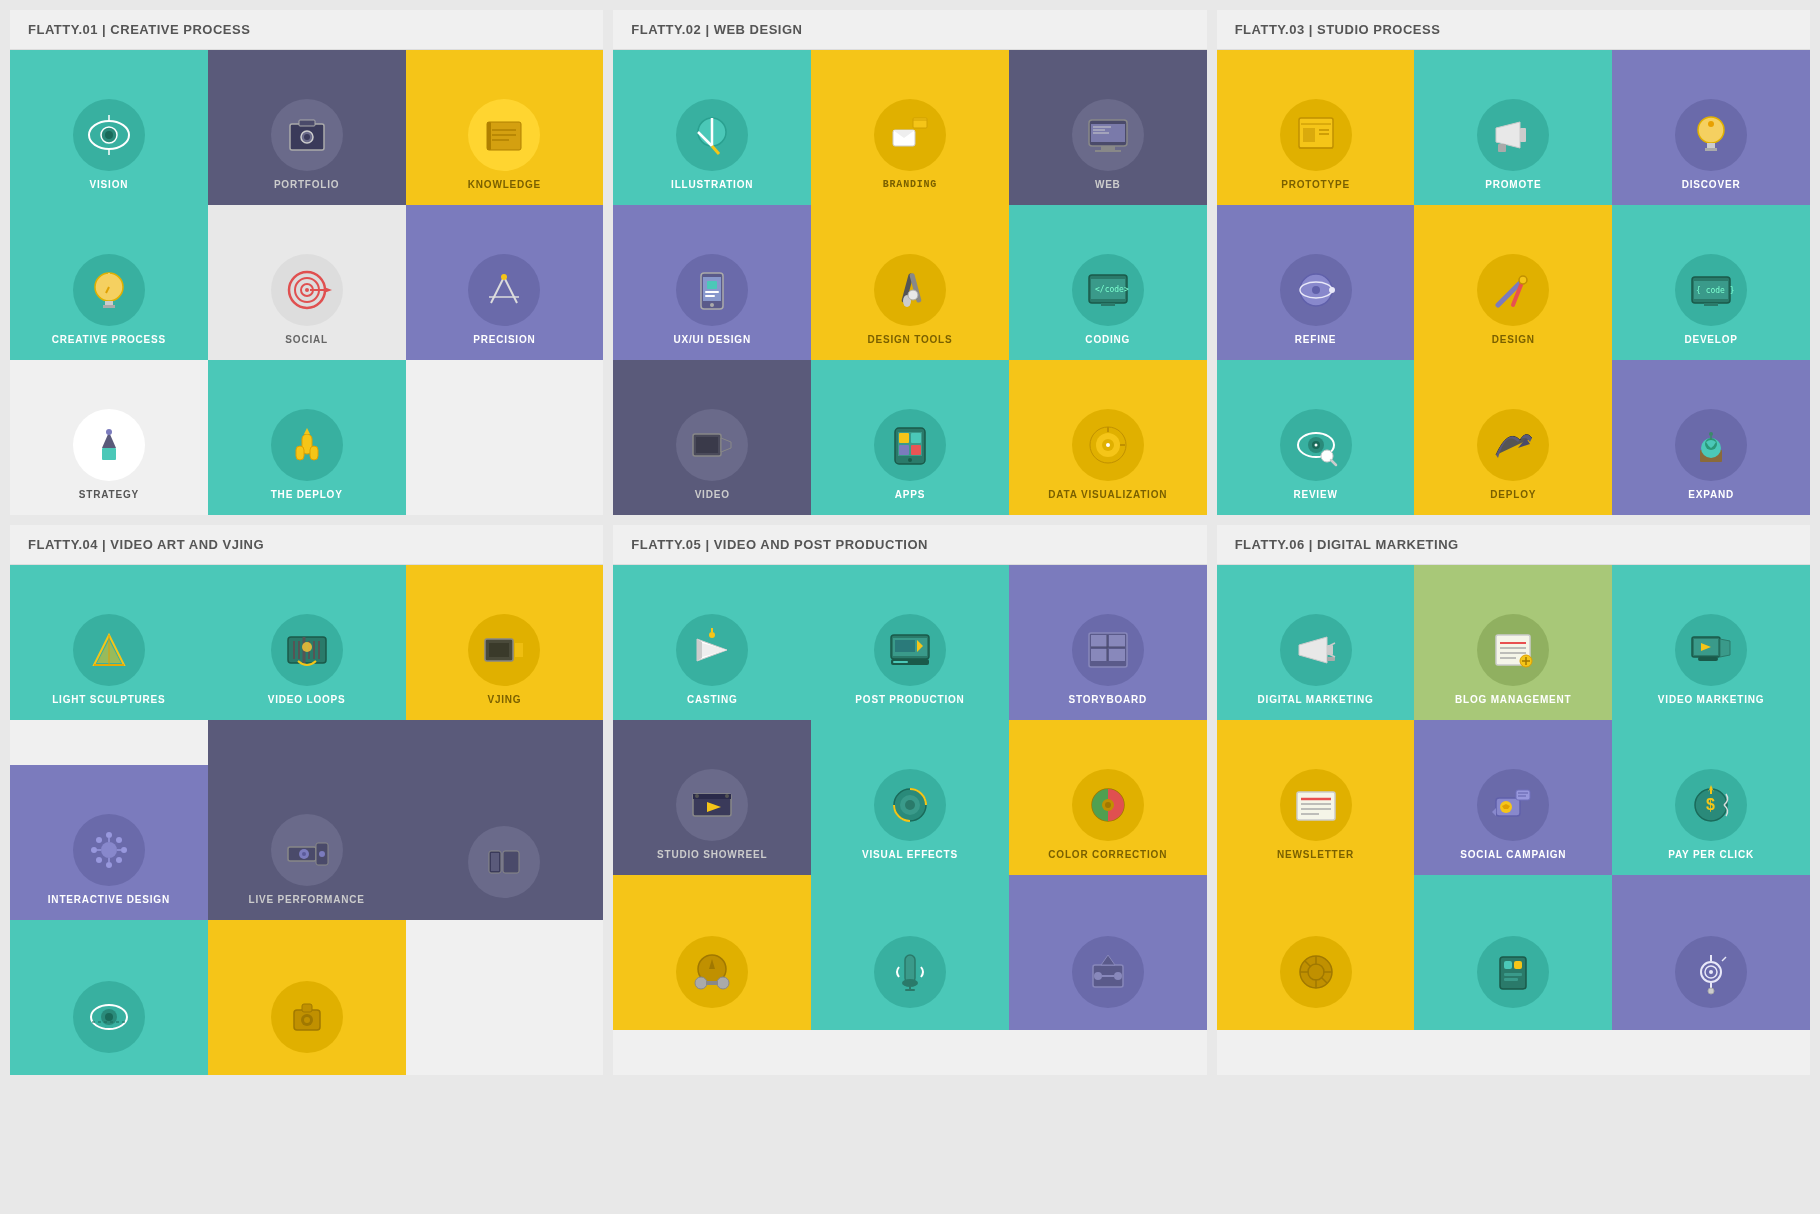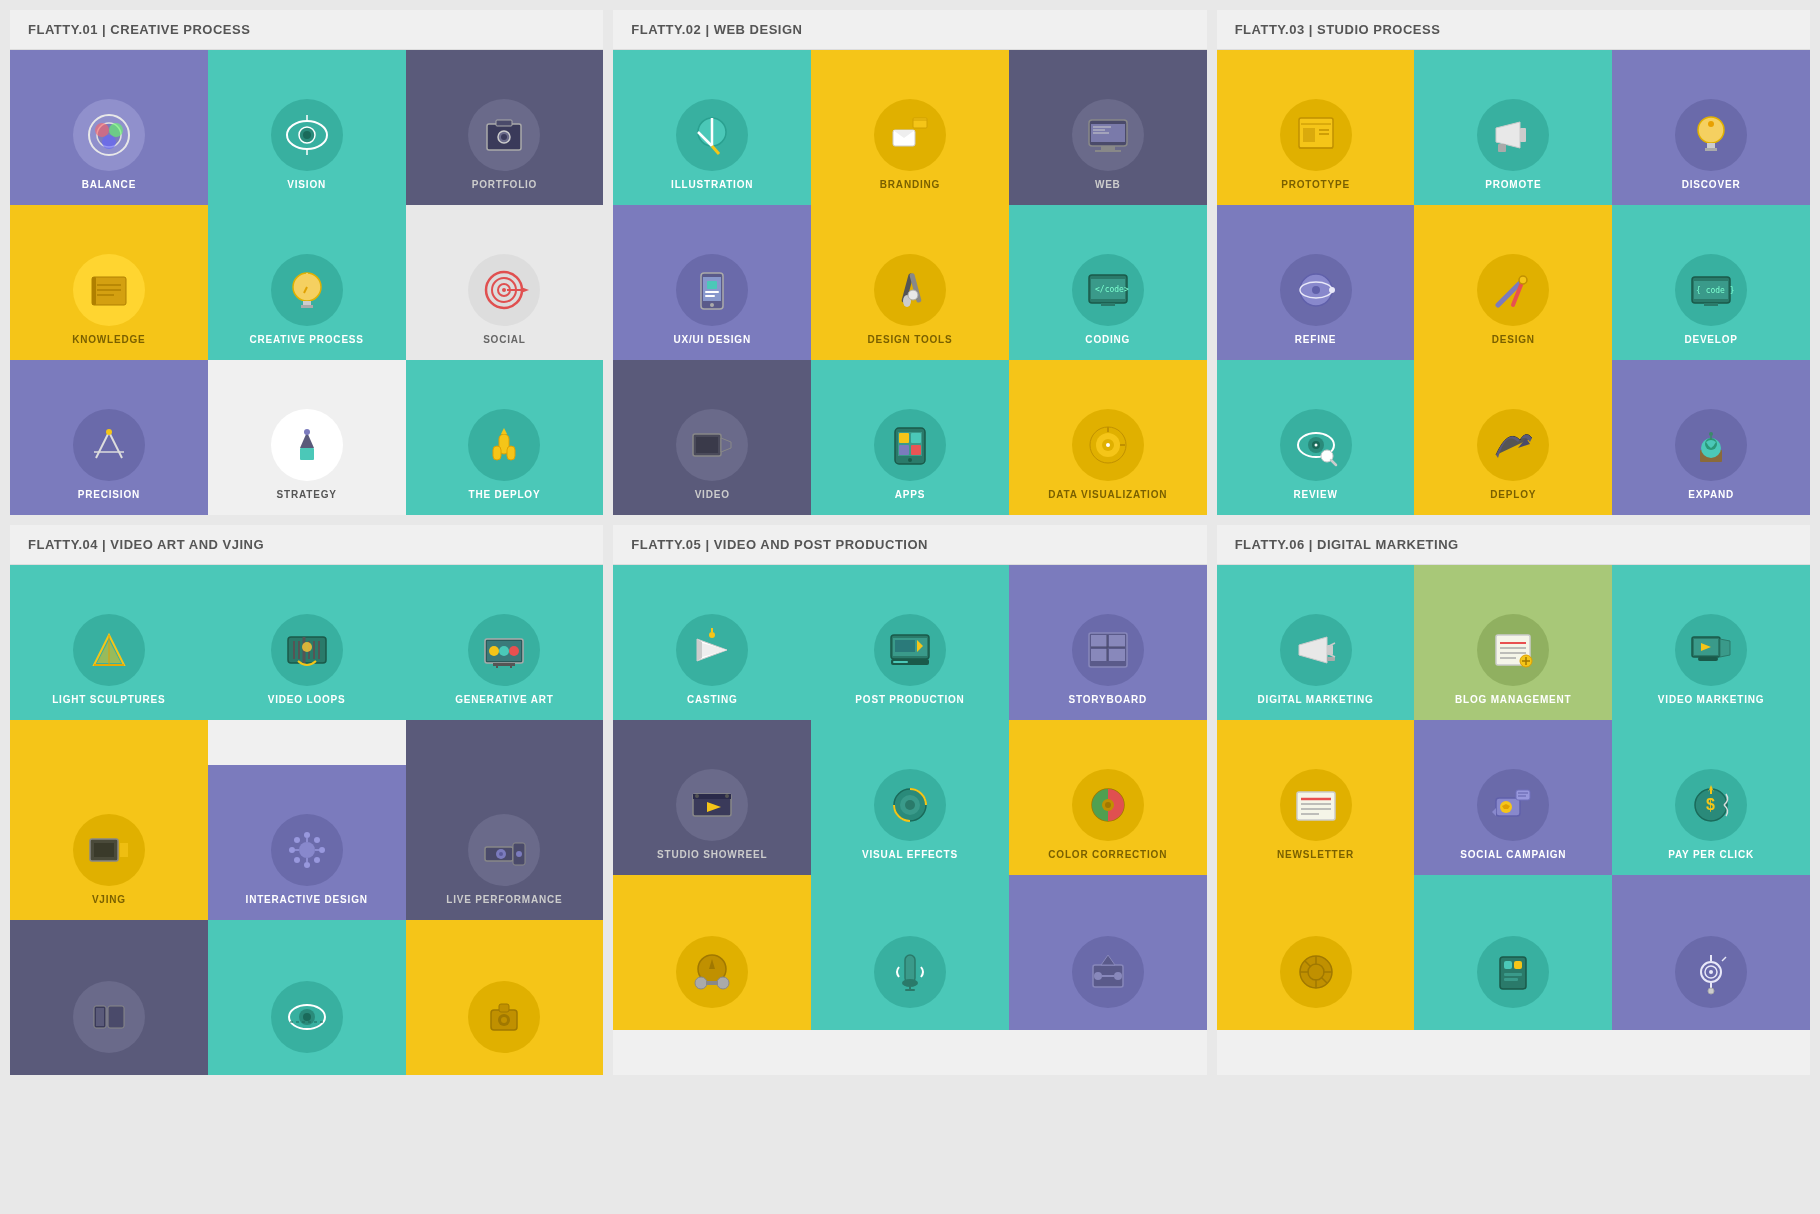--- a/index.html
+++ b/index.html
@@ -69,32 +69,20 @@
   </style>
 </head>
 <body>
 
 <div class="main-grid">
 
   <div class="panel">
     <div class="panel-header">FLATTY.01 | CREATIVE PROCESS</div>
     <div class="icon-grid">
 
-      <div class="icon-cell" style="background:#7b7bbd;">
-        <div class="circle-icon" style="background:#9090cc;">
-          <svg width="50" height="50" viewBox="0 0 50 50">
-            <circle cx="25" cy="25" r="20" fill="none" stroke="#e8e8e8" stroke-width="2"></circle>
-            <circle cx="25" cy="25" r="12" fill="#7b7bbd" stroke="#e0e0e0" stroke-width="1.5"></circle>
-            <circle cx="18" cy="20" r="7" fill="rgba(255,100,100,0.6)"></circle>
-            <circle cx="32" cy="20" r="7" fill="rgba(100,255,100,0.6)"></circle>
-            <circle cx="25" cy="32" r="7" fill="rgba(100,100,255,0.6)"></circle>
-          </svg>
-        </div>
-        <span class="icon-label" style="color:#fff;">BALANCE</span>
-      </div>
       <div class="icon-cell" style="background:#4bc8b8;">
         <div class="circle-icon" style="background:#38b0a0;">
           <svg width="50" height="50" viewBox="0 0 50 50">
             <ellipse cx="25" cy="25" rx="20" ry="14" fill="none" stroke="#fff" stroke-width="2"></ellipse>
             <circle cx="25" cy="25" r="8" fill="#2a8a7a" stroke="#fff" stroke-width="1.5"></circle>
             <circle cx="25" cy="25" r="4" fill="#1a6a5a"></circle>
             <line x1="25" y1="5" x2="25" y2="10" stroke="#fff" stroke-width="1.5"></line>
             <line x1="25" y1="40" x2="25" y2="45" stroke="#fff" stroke-width="1.5"></line>
           </svg>
         </div>
@@ -202,21 +190,21 @@
       </div>
       <div class="icon-cell" style="background:#f5c518;">
         <div class="circle-icon" style="background:#e0b000;">
           <svg width="50" height="50" viewBox="0 0 50 50">
             <rect x="8" y="20" width="22" height="16" rx="2" fill="#fff" stroke="#ccc" stroke-width="1"></rect>
             <polygon points="8,20 19,28 30,20" fill="#eee"></polygon>
             <rect x="28" y="8" width="14" height="10" rx="1" fill="#f5c518" stroke="#d0a000" stroke-width="1"></rect>
             <line x1="28" y1="10" x2="42" y2="10" stroke="#d0a000" stroke-width="1"></line>
           </svg>
         </div>
-        <span class="icon-label" style="color:#7a6000;">BRANDING</span>
+        <span class="icon-label" style="color:#7a6000;font-family:Liberation Mono, monospace;">BRANDING</span>
       </div>
       <div class="icon-cell" style="background:#5a5a7a;">
         <div class="circle-icon" style="background:#6a6a8a;">
           <svg width="50" height="50" viewBox="0 0 50 50">
             <rect x="6" y="10" width="38" height="26" rx="3" fill="#4a4a6a" stroke="#888" stroke-width="1.5"></rect>
             <rect x="8" y="14" width="34" height="18" fill="#7a7aaa"></rect>
             <line x1="10" y1="17" x2="28" y2="17" stroke="#ccc" stroke-width="1"></line>
             <line x1="10" y1="20" x2="22" y2="20" stroke="#ccc" stroke-width="1"></line>
             <line x1="10" y1="23" x2="26" y2="23" stroke="#ccc" stroke-width="1"></line>
             <rect x="18" y="36" width="14" height="4" fill="#888"></rect>
@@ -432,35 +420,20 @@
             <line x1="17" y1="16" x2="17" y2="34" stroke="#555" stroke-width="2"></line>
             <line x1="22" y1="12" x2="22" y2="38" stroke="#555" stroke-width="3"></line>
             <line x1="27" y1="16" x2="27" y2="34" stroke="#555" stroke-width="2"></line>
             <line x1="32" y1="16" x2="32" y2="34" stroke="#555" stroke-width="2"></line>
             <line x1="37" y1="16" x2="37" y2="34" stroke="#555" stroke-width="2"></line>
             <path d="M16 36 Q25 44 34 36" fill="none" stroke="#f5c518" stroke-width="2"></path>
             <circle cx="25" cy="22" r="5" fill="rgba(255,200,50,0.8)"></circle>
           </svg>
         </div>
         <span class="icon-label" style="color:#fff;">VIDEO LOOPS</span>
-      </div>
-      <div class="icon-cell" style="background:#4bc8b8;">
-        <div class="circle-icon" style="background:#38b0a0;">
-          <svg width="50" height="50" viewBox="0 0 50 50">
-            <rect x="6" y="14" width="38" height="24" rx="2" fill="#2a5a5a" stroke="#aaa" stroke-width="1.5"></rect>
-            <rect x="8" y="16" width="34" height="20" fill="#3a7a7a"></rect>
-            <circle cx="15" cy="26" r="5" fill="#f5c518"></circle>
-            <circle cx="25" cy="26" r="5" fill="#4bc8b8"></circle>
-            <circle cx="35" cy="26" r="5" fill="#e85050"></circle>
-            <rect x="14" y="38" width="22" height="3" fill="#555"></rect>
-            <line x1="18" y1="38" x2="18" y2="43" stroke="#555" stroke-width="2"></line>
-            <line x1="32" y1="38" x2="32" y2="43" stroke="#555" stroke-width="2"></line>
-          </svg>
-        </div>
-        <span class="icon-label" style="color:#fff;">GENERATIVE ART</span>
       </div>
       <div class="icon-cell" style="background:#f5c518;">
         <div class="circle-icon" style="background:#e0b000;">
           <svg width="50" height="50" viewBox="0 0 50 50">
             <rect x="6" y="14" width="28" height="22" rx="2" fill="#4a4a3a" stroke="#888" stroke-width="1.5"></rect>
             <rect x="10" y="18" width="20" height="14" fill="#3a3a2a"></rect>
             <rect x="36" y="18" width="8" height="14" fill="#f5c518" opacity="0.7"></rect>
           </svg>
         </div>
         <span class="icon-label" style="color:#7a6000;">VJING</span>

